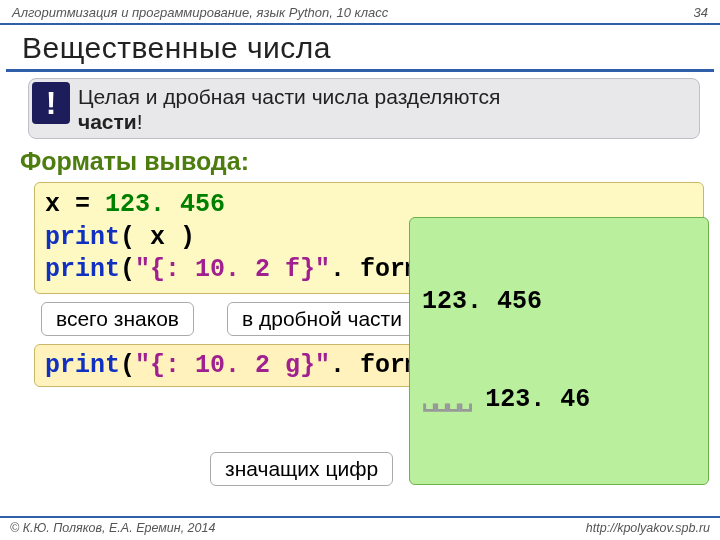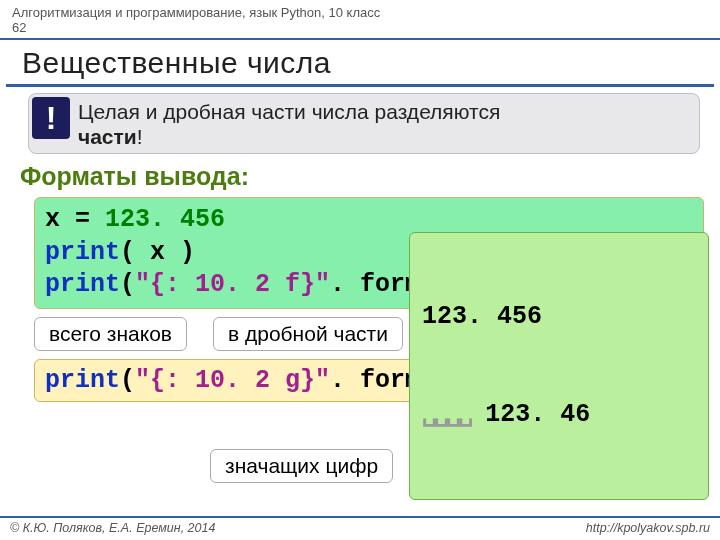--- a/index.html
+++ b/index.html
@@ -8,24 +8,24 @@
     height: 540px;
     background: #fff;
     font-family: Arial, sans-serif;
     position: relative;
     overflow: hidden;
   }
   .header {
     display: flex;
     justify-content: space-between;
     padding: 5px 12px 3px 12px;
+    font-style: italic;
     font-size: 13px;
     color: #555;
     border-bottom: 2px solid #2e5fa8;
-    flex-direction: column;
   }
   .title {
     font-size: 30px;
     font-weight: normal;
     color: #222;
     padding: 6px 12px 4px 22px;
     letter-spacing: 0.5px;
   }
   .hr1 { border-top: 3px solid #2e5fa8; margin: 0 6px 0 6px; }
   .note-box {
@@ -54,21 +54,21 @@
   .note-text { font-size: 21px; line-height: 1.2; color: #222; padding-top: 2px;}
   .note-text .em { font-weight: bold; }
   .section-h {
     font-size: 25px;
     font-weight: bold;
     padding: 2px 0 4px 20px;
     color: #4d7c0f;
   }
   .code-block {
     margin: 2px 16px 4px 34px;
-    background: #86efac;
+    background: #fef9c3;
     border: 1px solid #c9b767;
     border-radius: 6px;
     padding: 6px 10px;
     font-family: "Courier New", monospace;
     font-size: 25px;
     font-weight: bold;
     line-height: 1.3;
     position: relative;
   }
   .kw { color: #1030c0; }
@@ -92,20 +92,21 @@
     display: flex;
     gap: 26px;
     margin: 8px 0 8px 34px;
     font-size: 21px;
   }
   .label-box {
     border: 1px solid #aaa;
     border-radius: 6px;
     padding: 4px 14px;
     background: #fff;
+    margin-left: 7px;
   }
   .code2 {
     margin: 2px 16px 4px 34px;
     background: #fff2bc;
     border: 1px solid #c9b767;
     border-radius: 6px;
     padding: 6px 10px;
     font-family: "Courier New", monospace;
     font-size: 25px;
     font-weight: bold;
@@ -118,21 +119,21 @@
     border-radius: 6px;
     padding: 3px 10px;
     font-family: "Courier New", monospace;
     font-size: 25px;
     font-weight: bold;
     white-space: pre;
   }
   .sig-row{
     display:flex;
     align-items: center;
-    margin-top:2px;
+    margin-top:20px;
   }
   .sig-label {
     border: 1px solid #aaa;
     border-radius: 6px;
     padding: 4px 14px;
     font-size: 21px;
     margin-left: 210px;
   }
   .sci {
     font-size: 22px;
@@ -152,21 +153,21 @@
     color: #555;
     padding: 3px 10px 5px 10px;
     gap: 47px;
   }
 </style>
 </head>
 <body>
 
 <div class="header">
   <span>Алгоритмизация и программирование, язык Python, 10 класс</span>
-  <span>62</span>
+  <span>34</span>
 </div>
 
 <div class="title">Вещественные числа</div>
 <div class="hr1"></div>
 
 <div class="note-box">
   <div class="bang">!</div>
   <div class="note-text">
     <span>Целая и дробная части числа разделяются </span><br>
     <span class="em">части</span><span>!</span>

